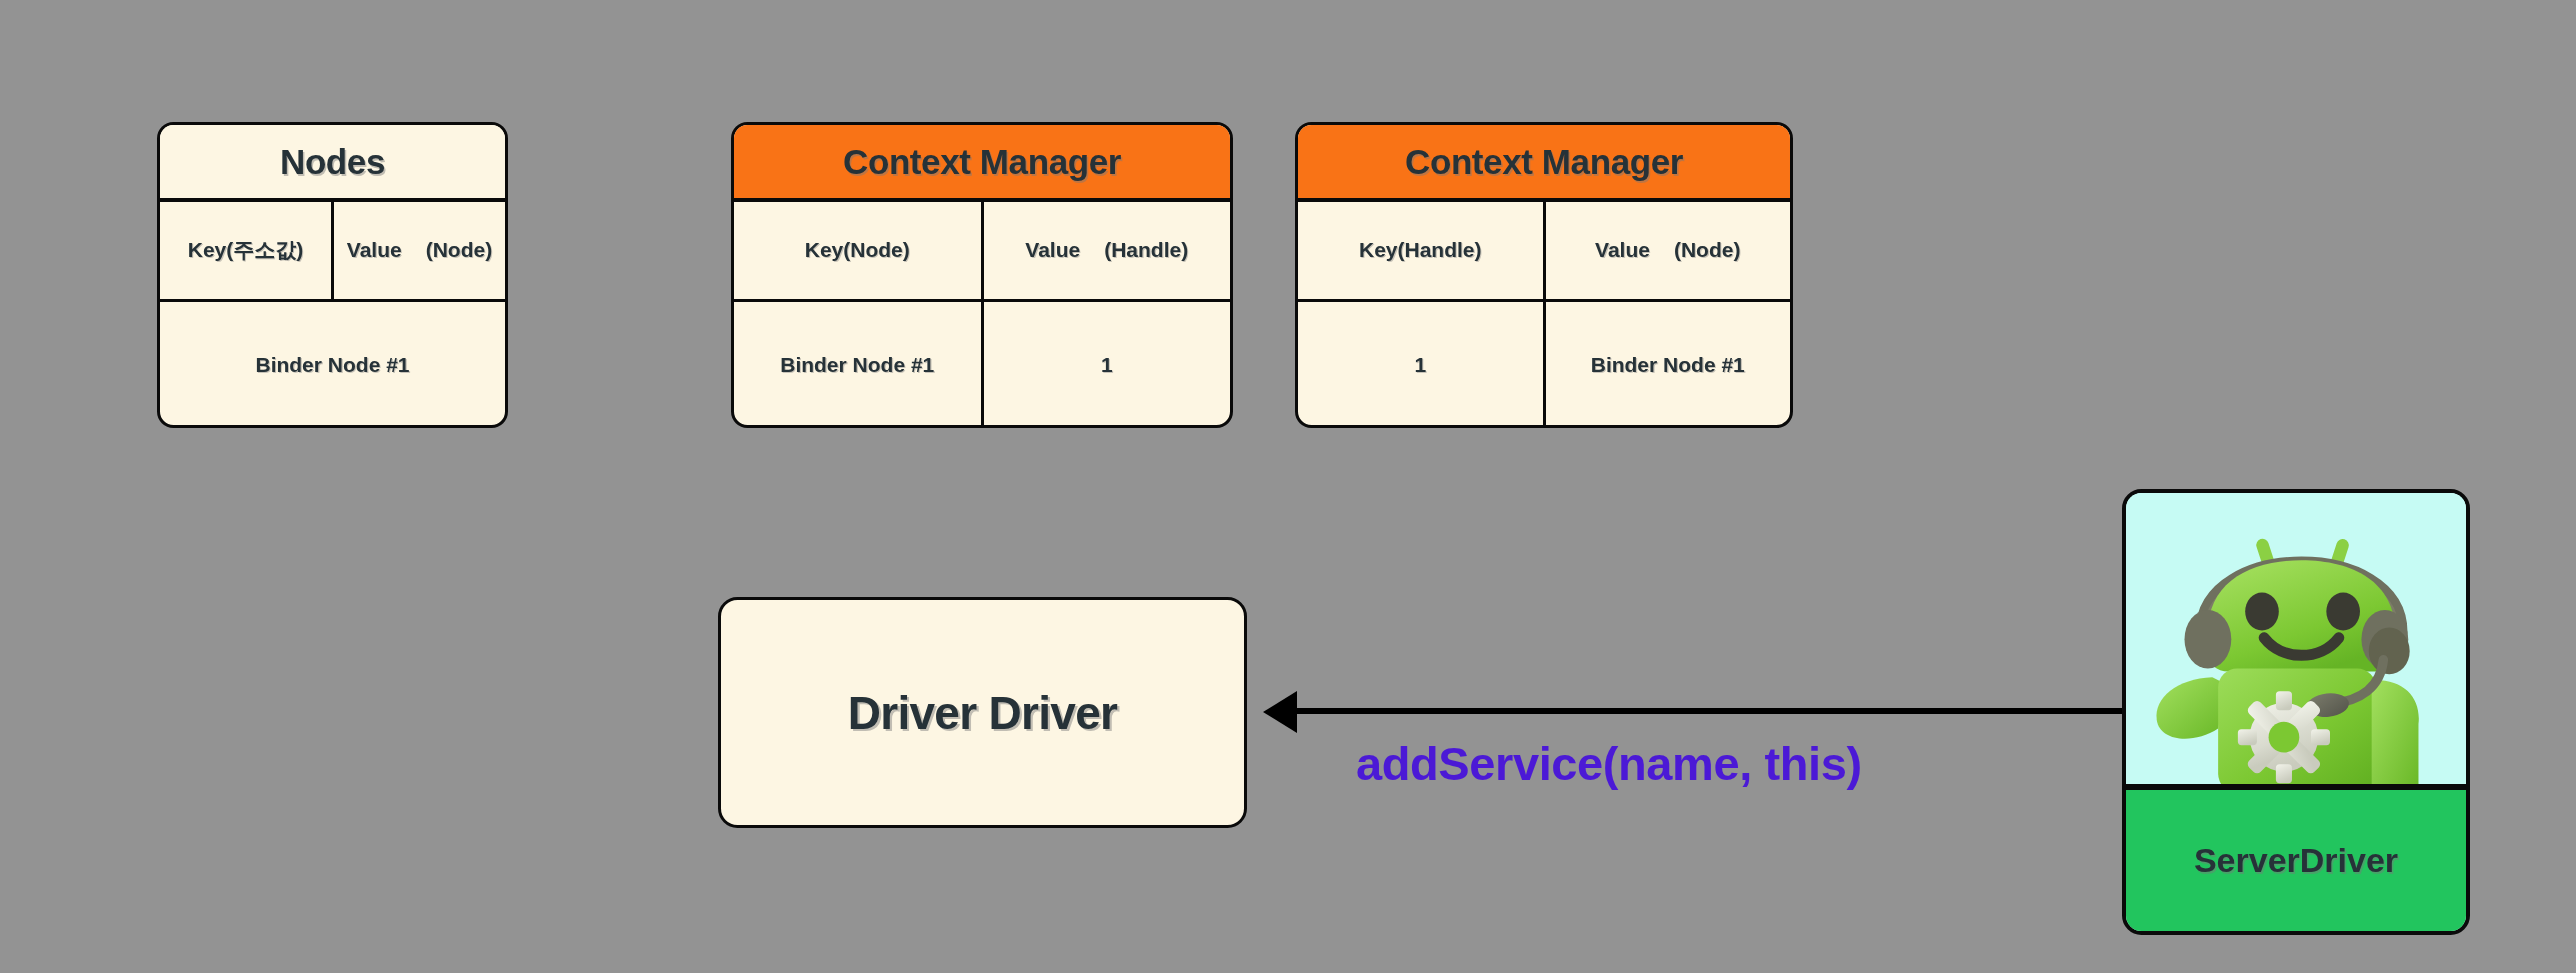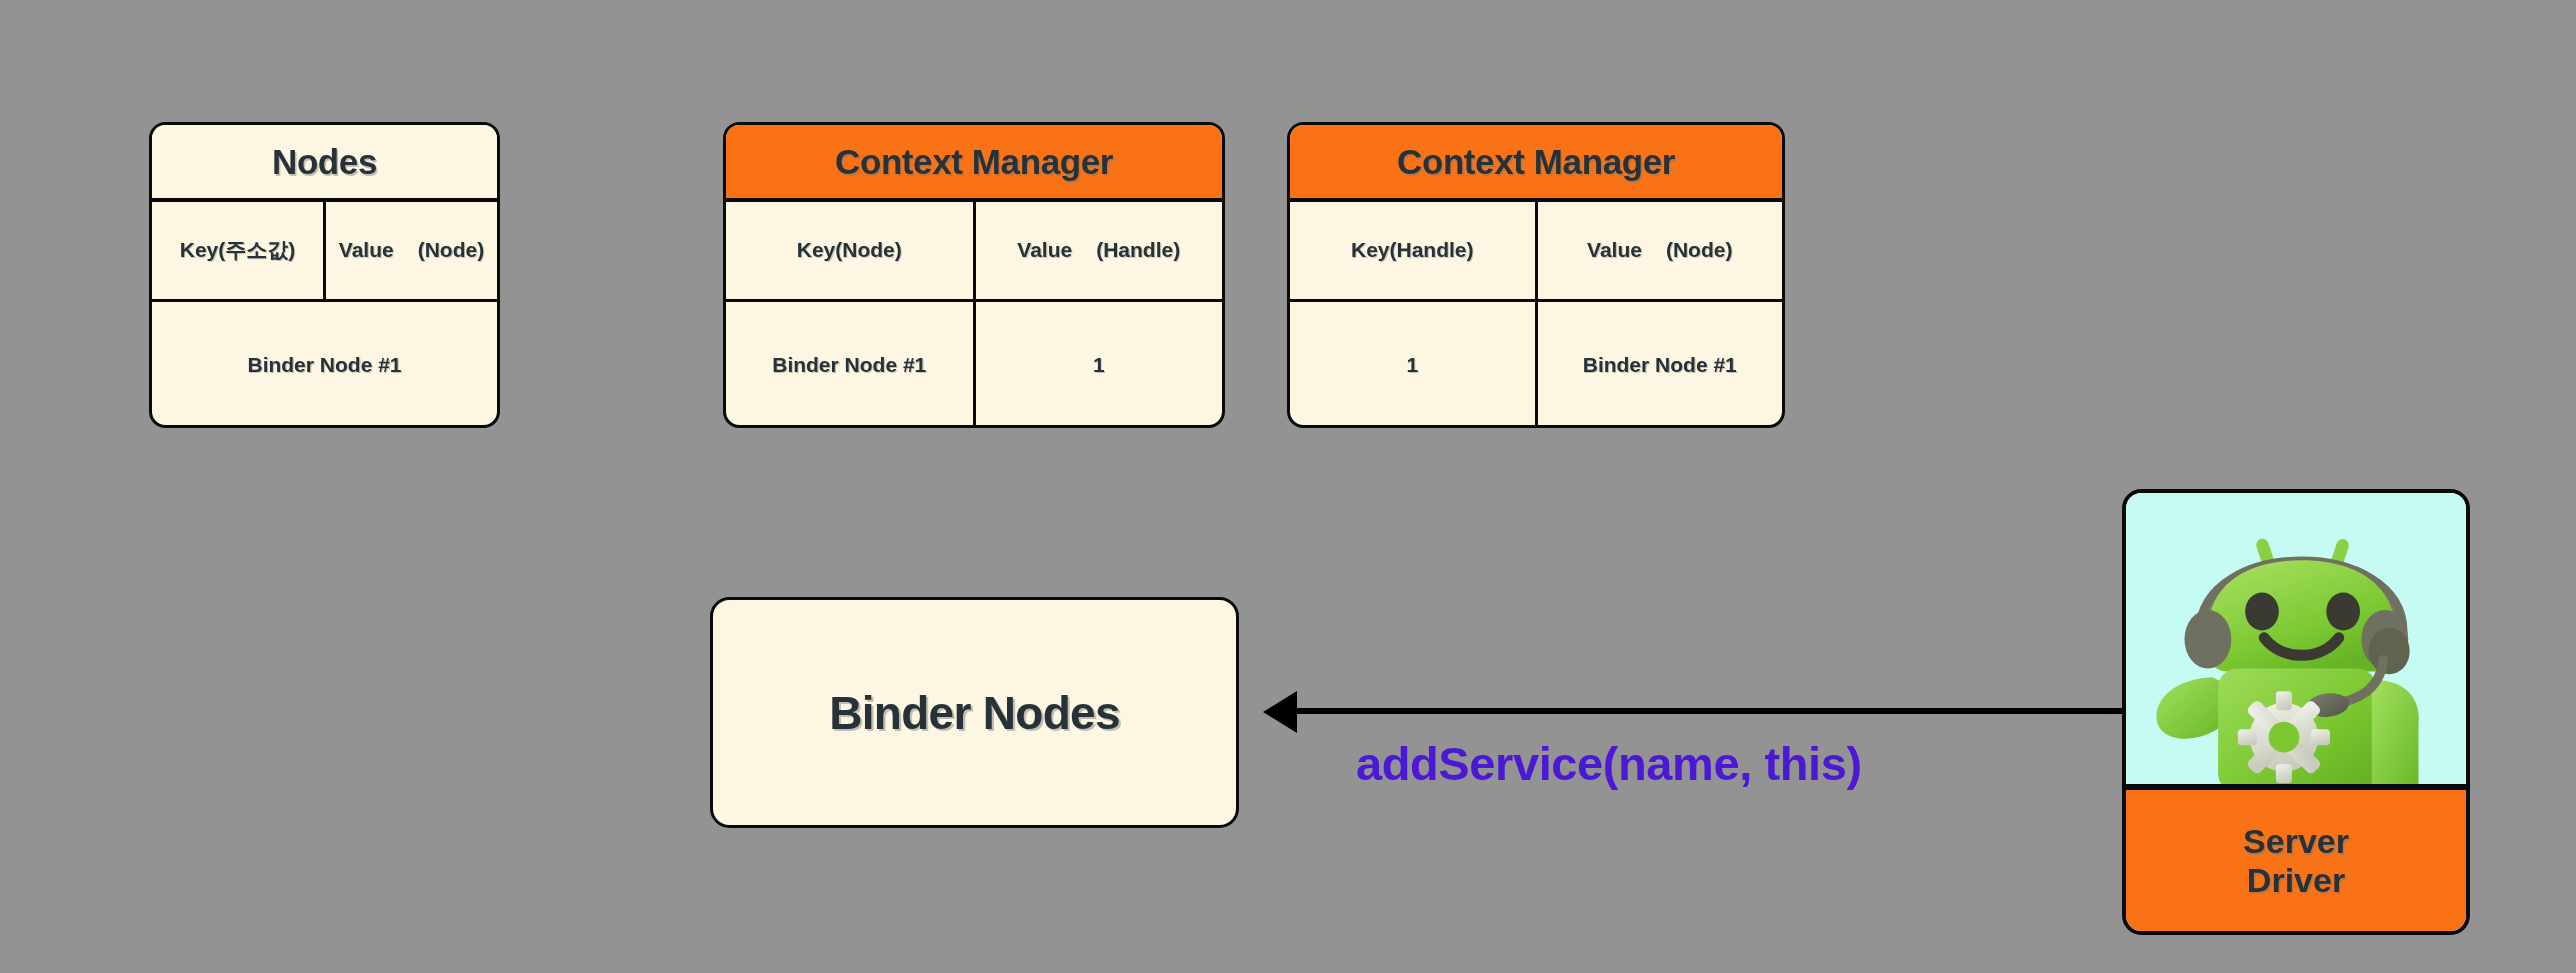--- a/index.html
+++ b/index.html
@@ -17,20 +17,21 @@
   }
 
   
   .card {
     position: absolute;
     box-sizing: border-box;
     border: 3.7px solid #0a0a0a;
     border-radius: 16.4px;
     background: #fdf6e3;
     overflow: hidden;
+    margin-left: 8px;
   }
   .card-title {
     box-sizing: border-box;
     width: 100%;
     display: flex;
     align-items: center;
     justify-content: center;
     font-weight: bold;
     color: #263238;
     text-align: center;
@@ -121,24 +122,24 @@
     overflow: hidden;
   }
   .proc-sep {
     flex: 0 0 auto;
     height: 6px;
     background: #0a0a0a;
   }
   .proc-caption {
     flex: 1 1 auto;
     display: flex;
-    flex-direction: column;
-    align-items: center;
-    justify-content: center;
-    background: #f97316;
+    flex-direction: row;
+    align-items: center;
+    justify-content: center;
+    background: #22c55e;
     font-size: 34px;
     font-weight: bold;
     color: #263238;
     line-height: 1.12;
     text-align: center;
     text-shadow: 1.5px 1.5px 0 rgba(120,120,120,0.45);
   }
   .droid { position: absolute; left: 0; top: 0; width: 100%; height: 100%; }
 </style>
 </head>
@@ -199,21 +200,21 @@
       </div>
     </div>
     <div class="hrule"></div>
     <div class="trow" style="height:124px;">
       <div class="tcell" style="font-size:21px;">1</div>
       <div class="tcell" style="font-size:21px;">Binder Node #1</div>
     </div>
   </div>
 
   <div class="card" style="left:710px; top:597px; width:529px; height:231px; border-radius:19.4px;">
-    <div class="big-box-label">Binder Nodes</div>
+    <div class="big-box-label">Driver Driver</div>
   </div>
 
   <div class="arrow-head" style="left:1263px; top:691px;"></div>
   <div class="arrow-line" style="left:1296px; top:708px; width:826px;"></div>
   <div class="arrow-label" style="left:1356px; top:736px;">addService(name, this)</div>
 
   <div class="proc-box" style="left:2122px; top:489px; width:348px; height:446px;">
     <div class="proc-art" style="height:291px;">
       <svg class="droid" viewBox="0 0 465 390" xmlns="http://www.w3.org/2000/svg">
         <defs>

